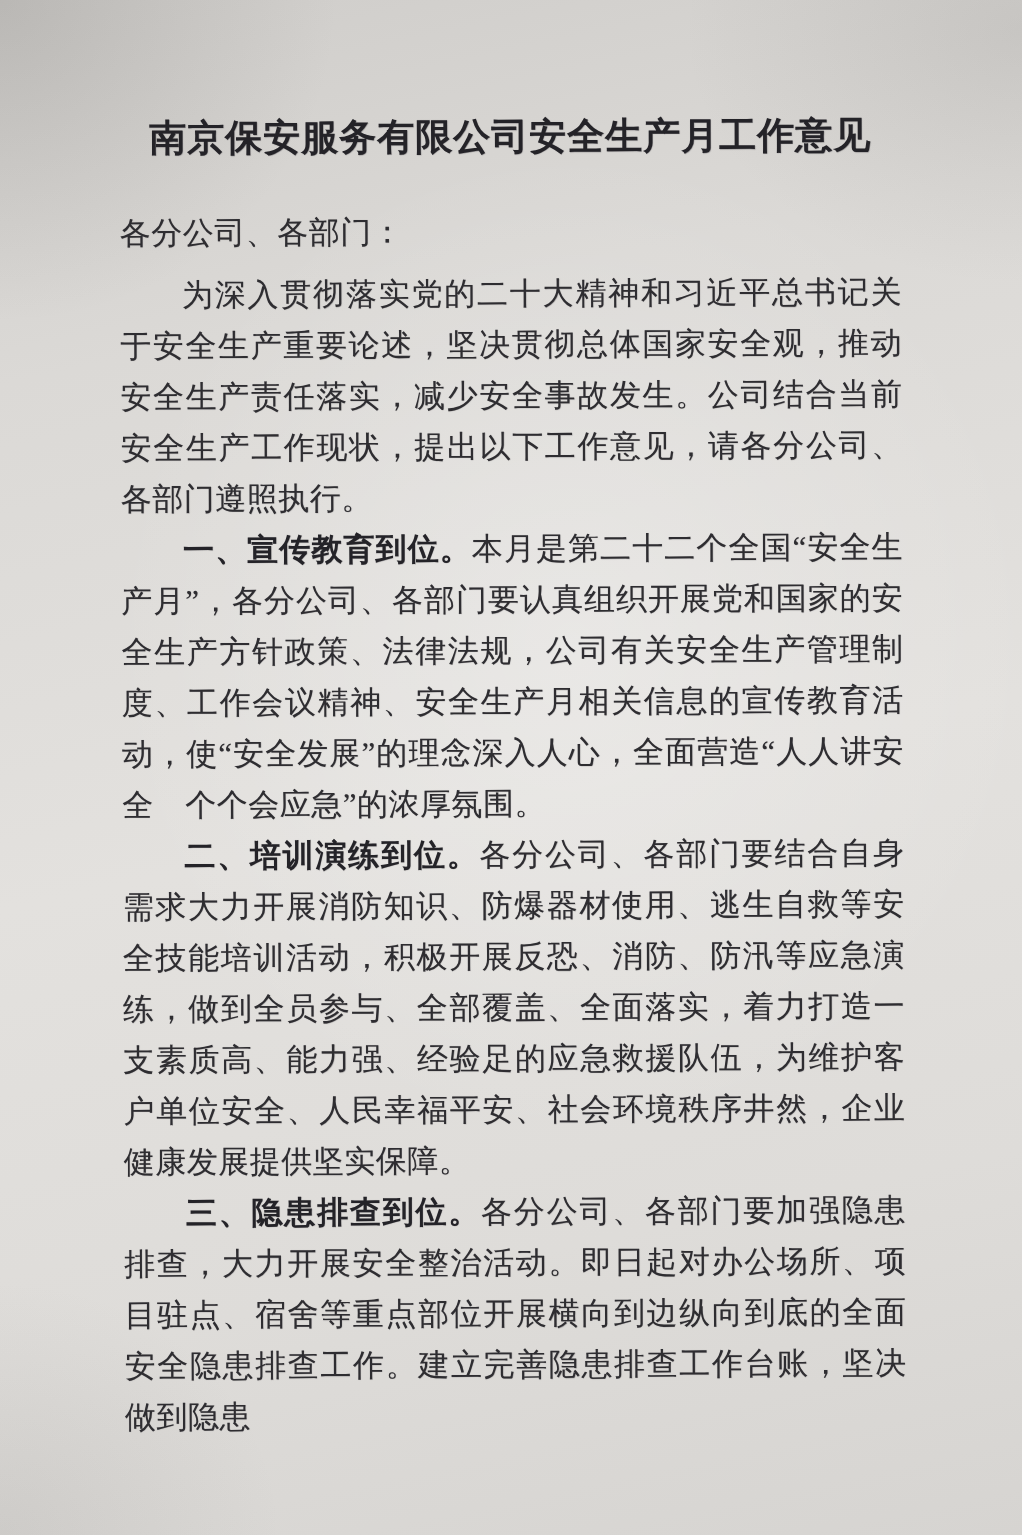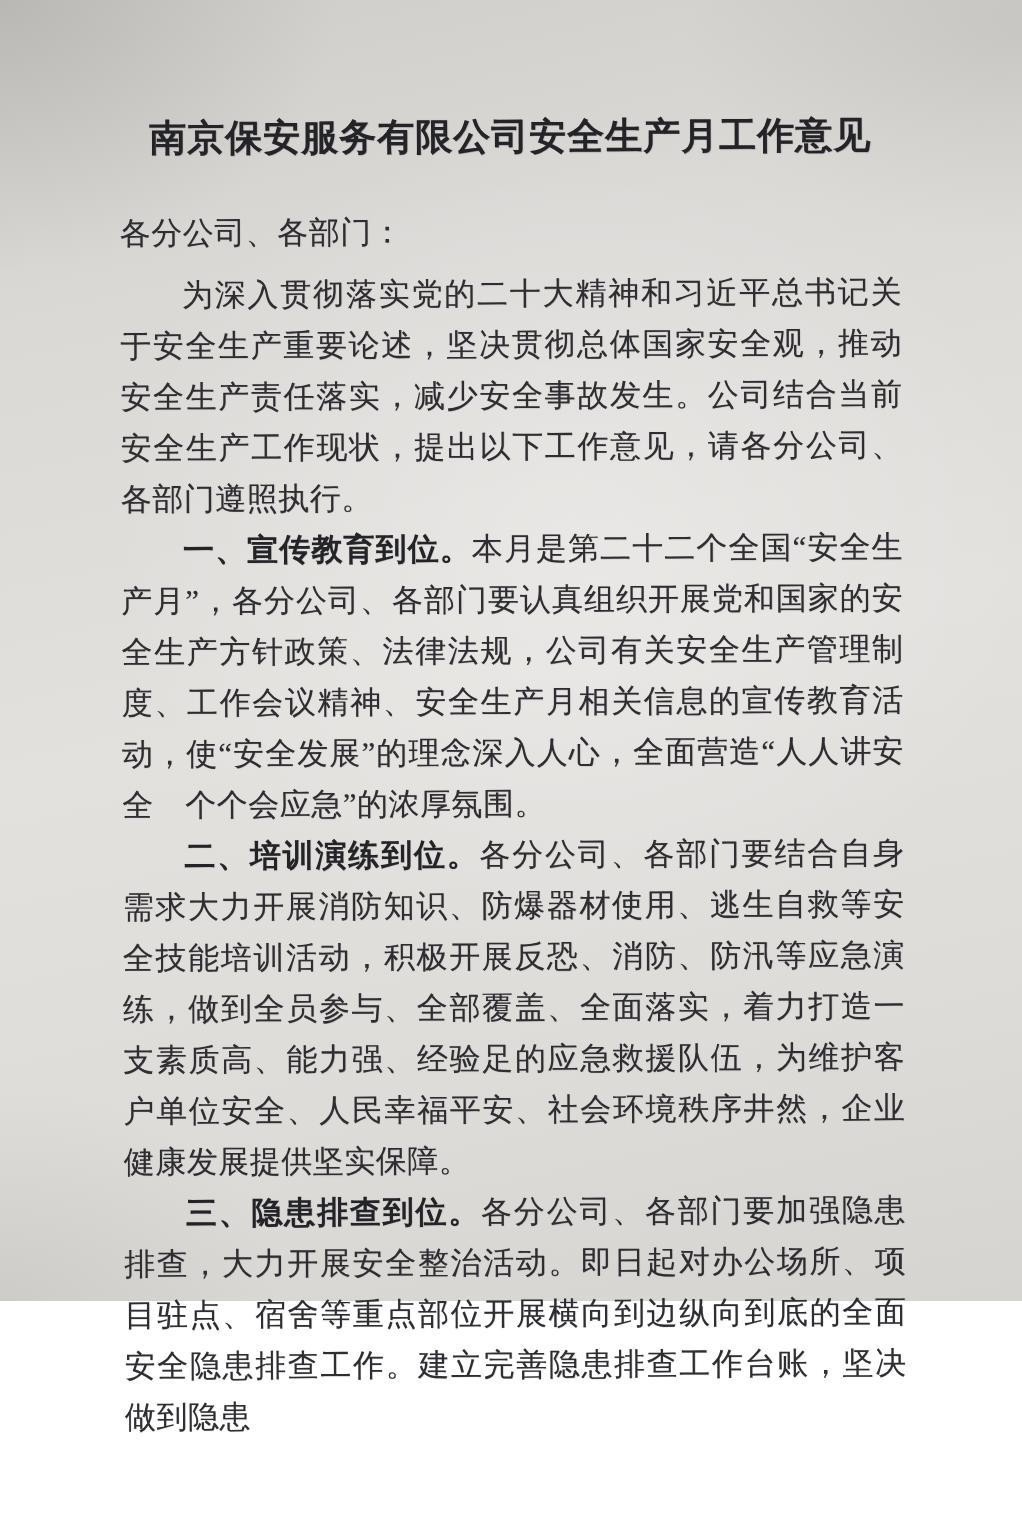--- a/index.html
+++ b/index.html
@@ -9,21 +9,21 @@
   body {
     width: 1022px;
     height: 1535px;
     overflow: hidden;
     font-family: "Liberation Serif", serif;
   }
   
   .photo {
     position: relative;
     width: 1022px;
-    height: 1301px;
+    height: 1535px;
     background:
       radial-gradient(ellipse 70% 50% at 56% 42%, rgba(255,255,255,0.28), rgba(255,255,255,0) 65%),
       radial-gradient(ellipse 55% 35% at 0% 0%, rgba(110,108,105,0.22), rgba(110,108,105,0) 60%),
       radial-gradient(ellipse 60% 30% at 100% 2%, rgba(120,118,115,0.16), rgba(120,118,115,0) 55%),
       radial-gradient(ellipse 50% 30% at 0% 100%, rgba(125,123,120,0.14), rgba(125,123,120,0) 55%),
       linear-gradient(168deg, #cfcdca 0%, #dbd9d6 22%, #e3e1de 52%, #dedcd9 78%, #d6d4d1 100%);
   }
   .page {
     position: relative;
     box-sizing: border-box;

